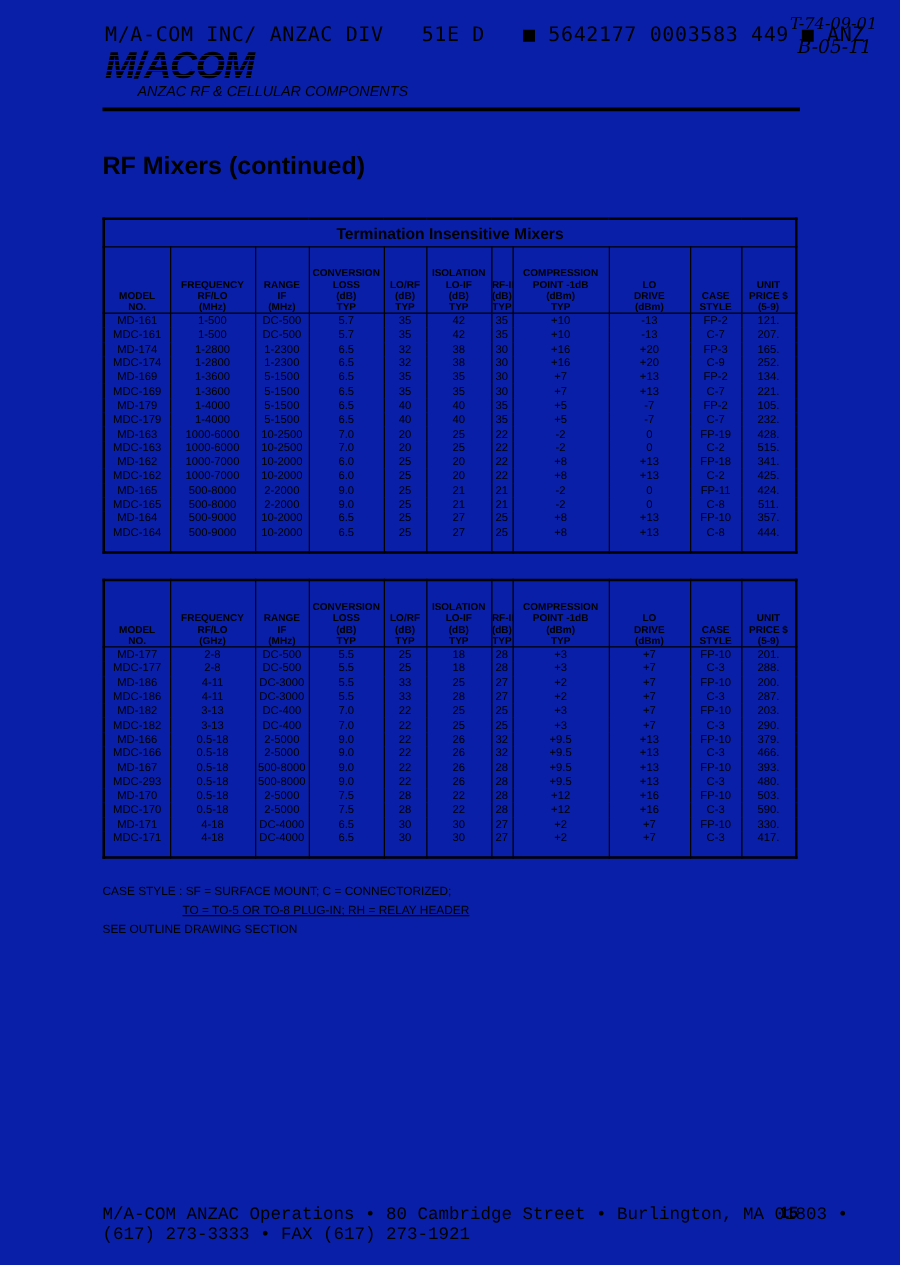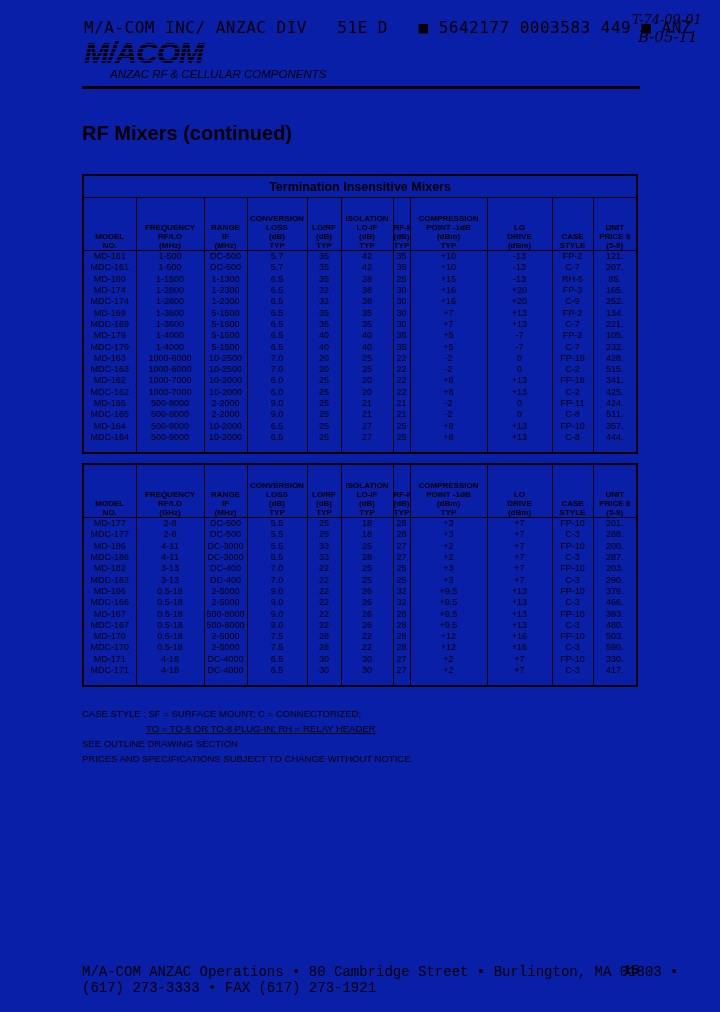--- a/index.html
+++ b/index.html
@@ -206,33 +206,20 @@
         <td>5.7</td>
         <td>35</td>
         <td>42</td>
         <td>35</td>
         <td>+10</td>
         <td>-13</td>
         <td>C-7</td>
         <td>207.</td>
       </tr>
       <tr>
-        <td>MD-160</td>
-        <td>1-1500</td>
-        <td>1-1300</td>
-        <td>6.5</td>
-        <td>35</td>
-        <td>28</td>
-        <td>25</td>
-        <td>+15</td>
-        <td>-13</td>
-        <td>RH-5</td>
-        <td>85.</td>
-      </tr>
-      <tr>
         <td>MD-174</td>
         <td>1-2800</td>
         <td>1-2300</td>
         <td>6.5</td>
         <td>32</td>
         <td>38</td>
         <td>30</td>
         <td>+16</td>
         <td>+20</td>
         <td>FP-3</td>
@@ -596,21 +583,21 @@
         <td>9.0</td>
         <td>22</td>
         <td>26</td>
         <td>28</td>
         <td>+9.5</td>
         <td>+13</td>
         <td>FP-10</td>
         <td>393.</td>
       </tr>
       <tr>
-        <td>MDC-167</td>
+        <td>MDC-293</td>
         <td>0.5-18</td>
         <td>500-8000</td>
         <td>9.0</td>
         <td>22</td>
         <td>26</td>
         <td>28</td>
         <td>+9.5</td>
         <td>+13</td>
         <td>C-3</td>
         <td>480.</td>
@@ -667,17 +654,16 @@
         <td>C-3</td>
         <td>417.</td>
       </tr>
     </tbody>
 </table>
 
 <div class="notes">
   <div>CASE STYLE : SF = SURFACE MOUNT; C = CONNECTORIZED;</div>
   <div class="indent">TO = TO-5 OR TO-8 PLUG-IN; RH = RELAY HEADER</div>
   <div>SEE OUTLINE DRAWING SECTION</div>
-  <div>PRICES AND SPECIFICATIONS SUBJECT TO CHANGE WITHOUT NOTICE.</div>
 </div>
 
 <div class="footer">M/A-COM ANZAC Operations • 80 Cambridge Street • Burlington, MA 01803 • (617) 273-3333 • FAX (617) 273-1921</div>
 <div class="page-num">15</div>
 
 </body></html>

